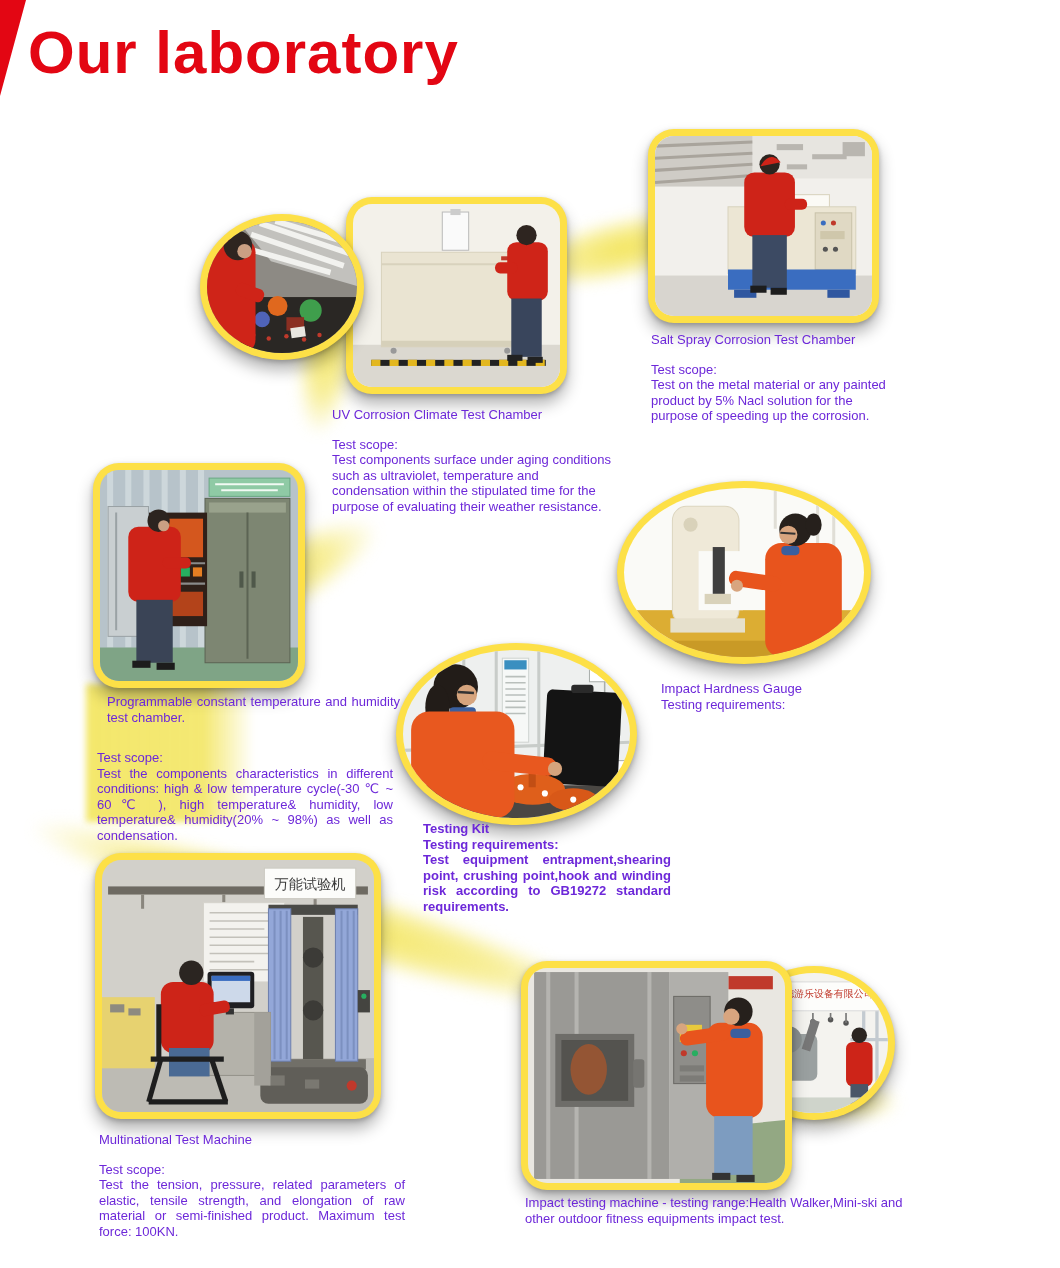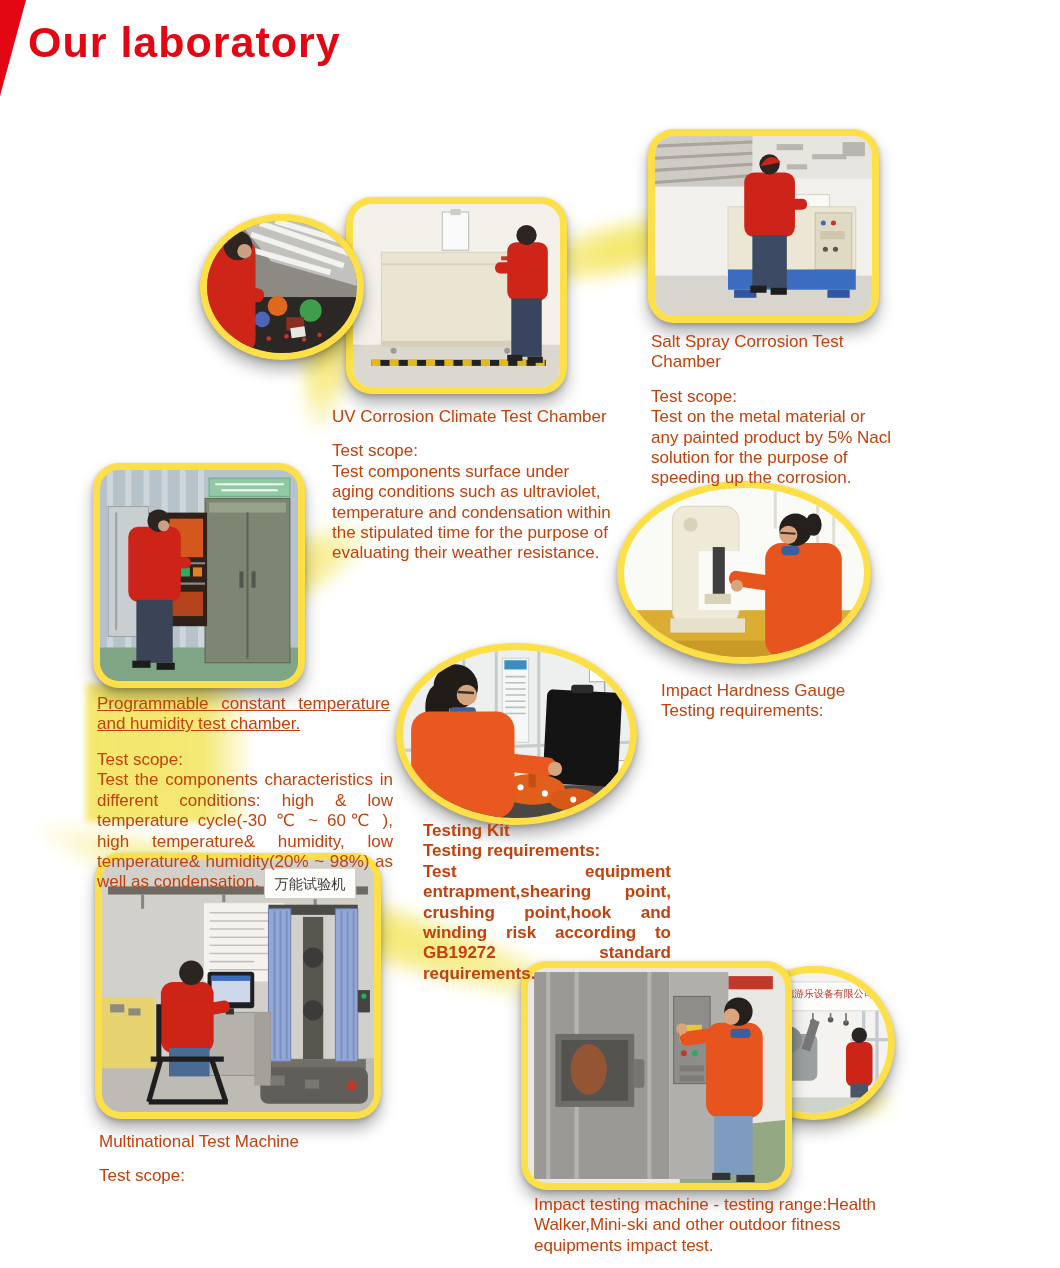--- a/index.html
+++ b/index.html
@@ -1,40 +1,40 @@
 <!DOCTYPE html>
 <html><head>
 <meta charset="utf-8">
 <style>
   html,body{margin:0;padding:0;background:#fff;}
   .page{position:relative;width:1060px;height:1268px;background:#ffffff;overflow:hidden;
         font-family:"Liberation Sans","DejaVu Sans",sans-serif;}
   .red-wedge{position:absolute;left:0;top:0;width:26px;height:96px;background:#e30613;
         clip-path:polygon(0 0,100% 0,0 100%);z-index:1;}
-  .page-title{position:absolute;left:28px;top:18px;font-size:43px;font-weight:bold;
+  .page-title{position:absolute;left:28px;top:18px;font-size:60px;font-weight:bold;
         color:#e30613;letter-spacing:1px;z-index:5;}
   
   .sw{position:absolute;z-index:1;filter:blur(7px);
       background:radial-gradient(ellipse at center,rgba(242,226,74,.9) 0%,rgba(242,226,74,.55) 45%,rgba(242,226,74,0) 72%);}
   .sw-a{left:520px;top:218px;width:210px;height:60px;transform:rotate(-13deg);}
   .sw-b{left:300px;top:225px;width:60px;height:210px;transform:rotate(7deg);}
   .sw-c{left:110px;top:555px;width:280px;height:74px;transform:rotate(-27deg);}
   .sw-d{left:20px;top:880px;width:600px;height:70px;transform:rotate(17deg);}
   .sw-e{left:700px;top:1060px;width:200px;height:56px;transform:rotate(10deg);}
   .sw-hl{position:absolute;left:86px;top:684px;width:168px;height:138px;z-index:1;filter:blur(3px);
       background:linear-gradient(90deg,rgba(243,230,100,.95) 0%,rgba(243,230,100,.9) 70%,rgba(243,230,100,0) 100%);}
   
   .photo{position:absolute;background:#fde047;padding:7px;border-radius:26px;z-index:3;
         box-shadow:0 10px 16px rgba(0,0,0,.30),0 2px 5px rgba(0,0,0,.22);}
   .photo .ph{width:100%;height:100%;border-radius:19px;overflow:hidden;display:block;}
   .photo.round,.photo.round .ph{border-radius:50%;}
   .photo svg{display:block;width:100%;height:100%;}
   .z2{z-index:2;} .z4{z-index:4;}
   
-  .tb{position:absolute;z-index:5;color:#c2410c;font-size:17px;line-height:1.2;}
+  .tb{position:absolute;z-index:5;color:#6d28d9;font-size:13px;line-height:1.2;}
   .tb .cap{margin:0 0 14px 0;}
   .tb .lbl{margin:0;}
   .just{text-align:justify;}
 </style>
 </head>
 <body>
 
 <div class="page">
 
   <div class="red-wedge"></div>
@@ -443,21 +443,21 @@
     <div class="lbl">Test scope:</div>
     <div>Test on the metal material or any painted product by 5% Nacl solution for the purpose of speeding up the corrosion.</div>
   </div>
 
   <div class="tb" style="left:332px;top:407px;width:280px;">
     <div class="cap">UV Corrosion Climate Test Chamber</div>
     <div class="lbl">Test scope:</div>
     <div>Test components surface under aging conditions such as ultraviolet, temperature and condensation within the stipulated time for the purpose of evaluating their weather resistance.</div>
   </div>
 
-  <div class="tb just" style="left:97px;top:694px;width:293px;text-decoration:underline;">
+  <div class="tb just" style="left:107px;top:694px;width:293px;">
     <div>Programmable constant temperature and humidity test chamber.</div>
   </div>
   <div class="tb just" style="left:97px;top:750px;width:296px;">
     <div class="lbl">Test scope:</div>
     <div>Test the components characteristics in different conditions: high &amp; low temperature cycle(-30 ℃ ~ 60℃ ), high temperature&amp; humidity, low temperature&amp; humidity(20% ~ 98%) as well as condensation.</div>
   </div>
 
   <div class="tb just" style="left:661px;top:681px;width:237px;">
     <div>Impact Hardness Gauge</div>
     <div class="lbl">Testing requirements:</div>
@@ -465,19 +465,20 @@
 
   <div class="tb just" style="left:423px;top:821px;width:248px;font-weight:bold;">
     <div>Testing Kit</div>
     <div class="lbl">Testing requirements:</div>
     <div>Test equipment entrapment,shearing point, crushing point,hook and winding risk according to GB19272 standard requirements.</div>
   </div>
 
   <div class="tb just" style="left:99px;top:1132px;width:306px;">
     <div class="cap">Multinational Test Machine</div>
     <div class="lbl">Test scope:</div>
-  </div>
-
-  <div class="tb" style="left:525px;top:1195px;width:392px;margin-left:9px;">
+    <div>Test the tension, pressure, related parameters of elastic, tensile strength, and elongation of raw material or semi-finished product. Maximum test force: 100KN.</div>
+  </div>
+
+  <div class="tb" style="left:525px;top:1195px;width:392px;">
     <div>Impact testing machine - testing range:Health Walker,Mini-ski and other outdoor fitness equipments impact test.</div>
   </div>
 
 </div>
 
 </body></html>

